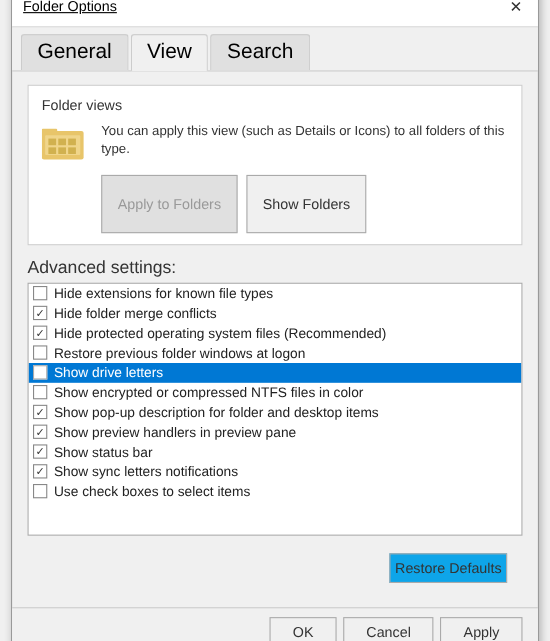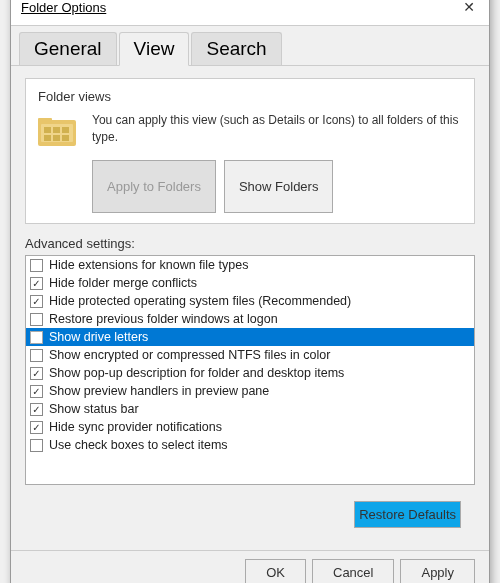--- a/index.html
+++ b/index.html
@@ -119,21 +119,21 @@
       background: #f0f0f0;
       border: 1px solid #aaa;
       color: #333;
       cursor: pointer;
       font-size: 13px;
     }
     .advanced-section {
       margin-bottom: 10px;
     }
     .advanced-label {
-      font-size: 13px;
+      font-size: 16px;
       margin-bottom: 4px;
       color: #333;
     }
     .list-container {
       border: 1px solid #aaa;
       background: #fff;
       height: 230px;
       overflow-y: scroll;
       position: relative;
     }
@@ -287,21 +287,21 @@
           <div class="list-item">
             <span class="checkbox-box checked"></span>
             <span>Show preview handlers in preview pane</span>
           </div>
           <div class="list-item">
             <span class="checkbox-box checked"></span>
             <span>Show status bar</span>
           </div>
           <div class="list-item">
             <span class="checkbox-box checked"></span>
-            <span>Hide sync provider notifications</span>
+            <span>Show sync letters notifications</span>
           </div>
           <div class="list-item">
             <span class="checkbox-box"></span>
             <span>Use check boxes to select items</span>
           </div>
         </div>
     </div>
 
     <div class="bottom-buttons">
       <button class="btn-restore">Restore Defaults</button>

